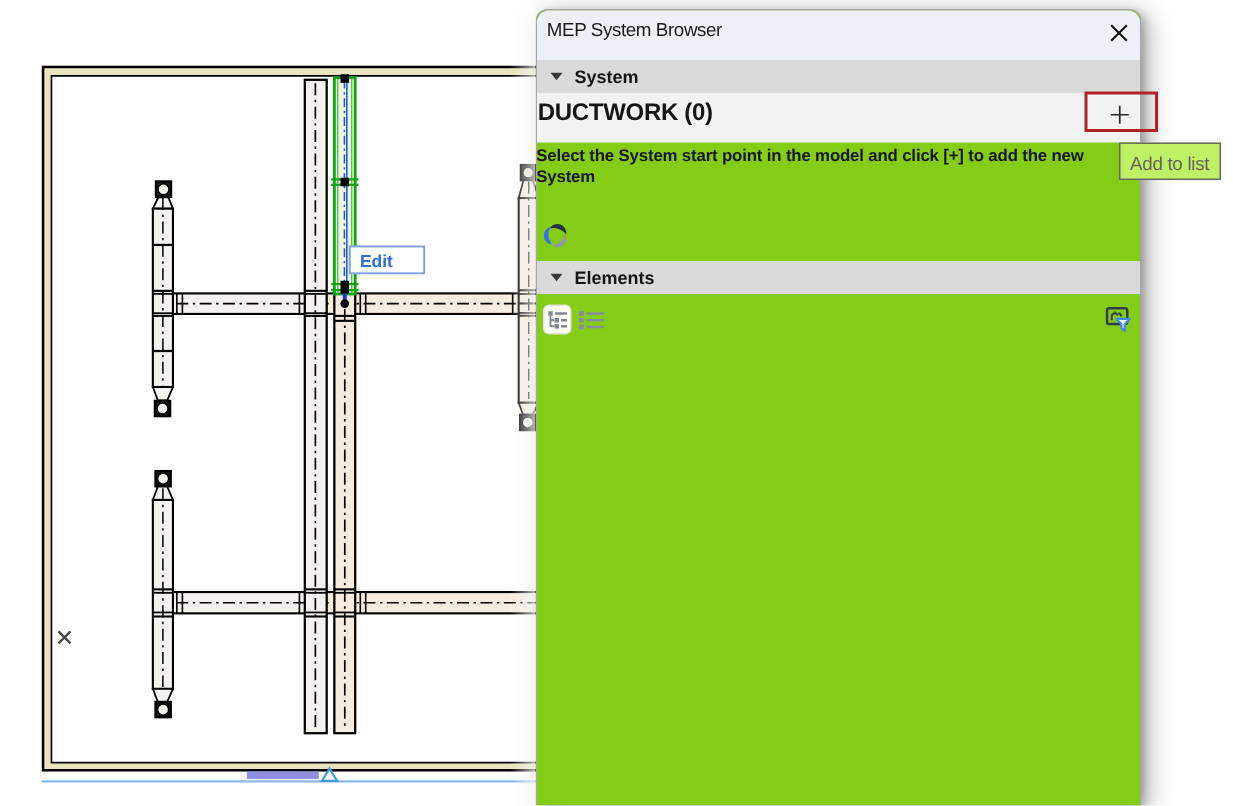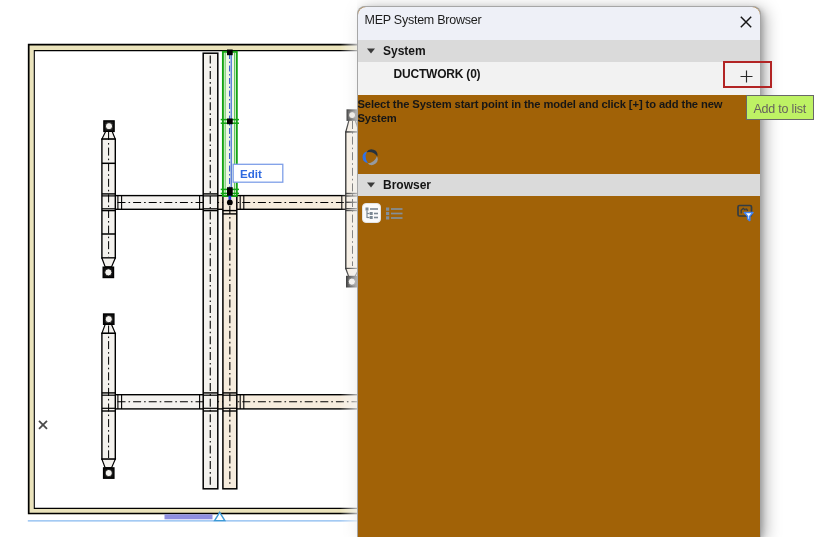--- a/index.html
+++ b/index.html
@@ -1,20 +1,20 @@
 <!DOCTYPE html>
 <html><head>
 <meta charset="utf-8">
 <style>
   html,body{margin:0;padding:0;width:822px;height:537px;overflow:hidden;background:#ffffff;
     font-family:"Liberation Sans", sans-serif;}
   #stage{position:relative;width:822px;height:537px;}
   #draw{position:absolute;left:0;top:0;}
   #panel{position:absolute;left:356.5px;top:5.5px;width:404px;height:531px;
-    background:#a16207;border:1px solid #a6a6a6;border-bottom:none;
+    background:#84cc16;border:1px solid #a6a6a6;border-bottom:none;
     border-radius:8px 8px 0 0;box-sizing:border-box;
     box-shadow:4px 3px 16px rgba(0,0,0,0.34), 2px 2px 5px rgba(0,0,0,0.16);}
   .bar{position:absolute;left:0;width:100%;background:#dadada;}
   .bartxt{font-size:12px;font-weight:bold;color:#141414;}
 </style>
 </head>
 <body>
 <div id="stage">
 
 <svg id="draw" width="822" height="537" viewBox="0 0 822 537">
@@ -183,21 +183,21 @@
   <div class="bar" style="top:33px;height:22px;"></div>
 
   <svg style="position:absolute;left:9px;top:41px;" width="8" height="6" viewBox="0 0 8 6">
         <polygon points="0,0.5 8,0.5 4,5.5" fill="#3a3a3a"></polygon>
       </svg>
 
   <div class="bartxt" style="position:absolute;left:25.5px;top:37px;">System</div>
 
   <div style="position:absolute;left:0;top:55px;width:100%;height:33px;background:#f2f2f2;"></div>
 
-  <div style="position:absolute;left:36px;top:60.5px;font-size:12px;letter-spacing:-0.2px;font-weight:bold;color:#161616;">DUCTWORK (0)</div>
+  <div style="position:absolute;left:1px;top:60.5px;font-size:16px;letter-spacing:-0.2px;font-weight:bold;color:#161616;">DUCTWORK (0)</div>
 
   <svg style="position:absolute;left:382.3px;top:63.4px;" width="13" height="13" viewBox="0 0 13 13">
     <path d="M6.5,0.5 V12.5 M0.5,6.5 H12.5" stroke="#2a2a2a" stroke-width="1.15" fill="none"></path>
   </svg>
 
   <div style="position:absolute;left:0;top:91.5px;width:100%;text-align:left;font-size:11.2px;letter-spacing:-0.1px;font-weight:bold;color:#161616;line-height:13.6px;">Select the System start point in the model and click [+] to add the new<br>System</div>
 
   <svg style="position:absolute;left:4.5px;top:141px;" width="17" height="18" viewBox="0 0 17 18">
     <g>
       <path d="M5.0,3.4 A5.9,5.9 0 0 0 5.9,15.0 A11,11 0 0 1 5.0,3.4 Z" transform="rotate(115 8.6 9.2)" fill="#26323f"></path>
@@ -205,21 +205,21 @@
       <path d="M5.0,3.4 A5.9,5.9 0 0 0 5.9,15.0 A11,11 0 0 1 5.0,3.4 Z" transform="rotate(237 8.6 9.2)" fill="#95999f"></path>
     </g>
   </svg>
 
   <div class="bar" style="top:167.5px;height:21.5px;"></div>
 
   <svg style="position:absolute;left:9px;top:175px;" width="8" height="6" viewBox="0 0 8 6">
         <polygon points="0,0.5 8,0.5 4,5.5" fill="#3a3a3a"></polygon>
       </svg>
 
-  <div class="bartxt" style="position:absolute;left:25.5px;top:171px;">Browser</div>
+  <div class="bartxt" style="position:absolute;left:25.5px;top:171px;">Elements</div>
 
   <div style="position:absolute;left:4px;top:196px;width:19px;height:20px;background:#fbfbfb;border:1px solid #e3e3e3;border-radius:4px;box-sizing:border-box;"></div>
 
   <svg style="position:absolute;left:7px;top:200px;" width="14" height="13" viewBox="0 0 14 13">
     <g stroke="#7c8893" fill="#7c8893">
       <rect x="0.5" y="0.5" width="3" height="3" stroke="none"></rect>
       <line x1="5" y1="2" x2="13" y2="2" stroke-width="1.6"></line>
       <line x1="2" y1="3.5" x2="2" y2="11" stroke-width="1.2"></line>
       <line x1="2" y1="6.5" x2="4.5" y2="6.5" stroke-width="1.2"></line>
       <line x1="2" y1="10.5" x2="4.5" y2="10.5" stroke-width="1.2"></line>

